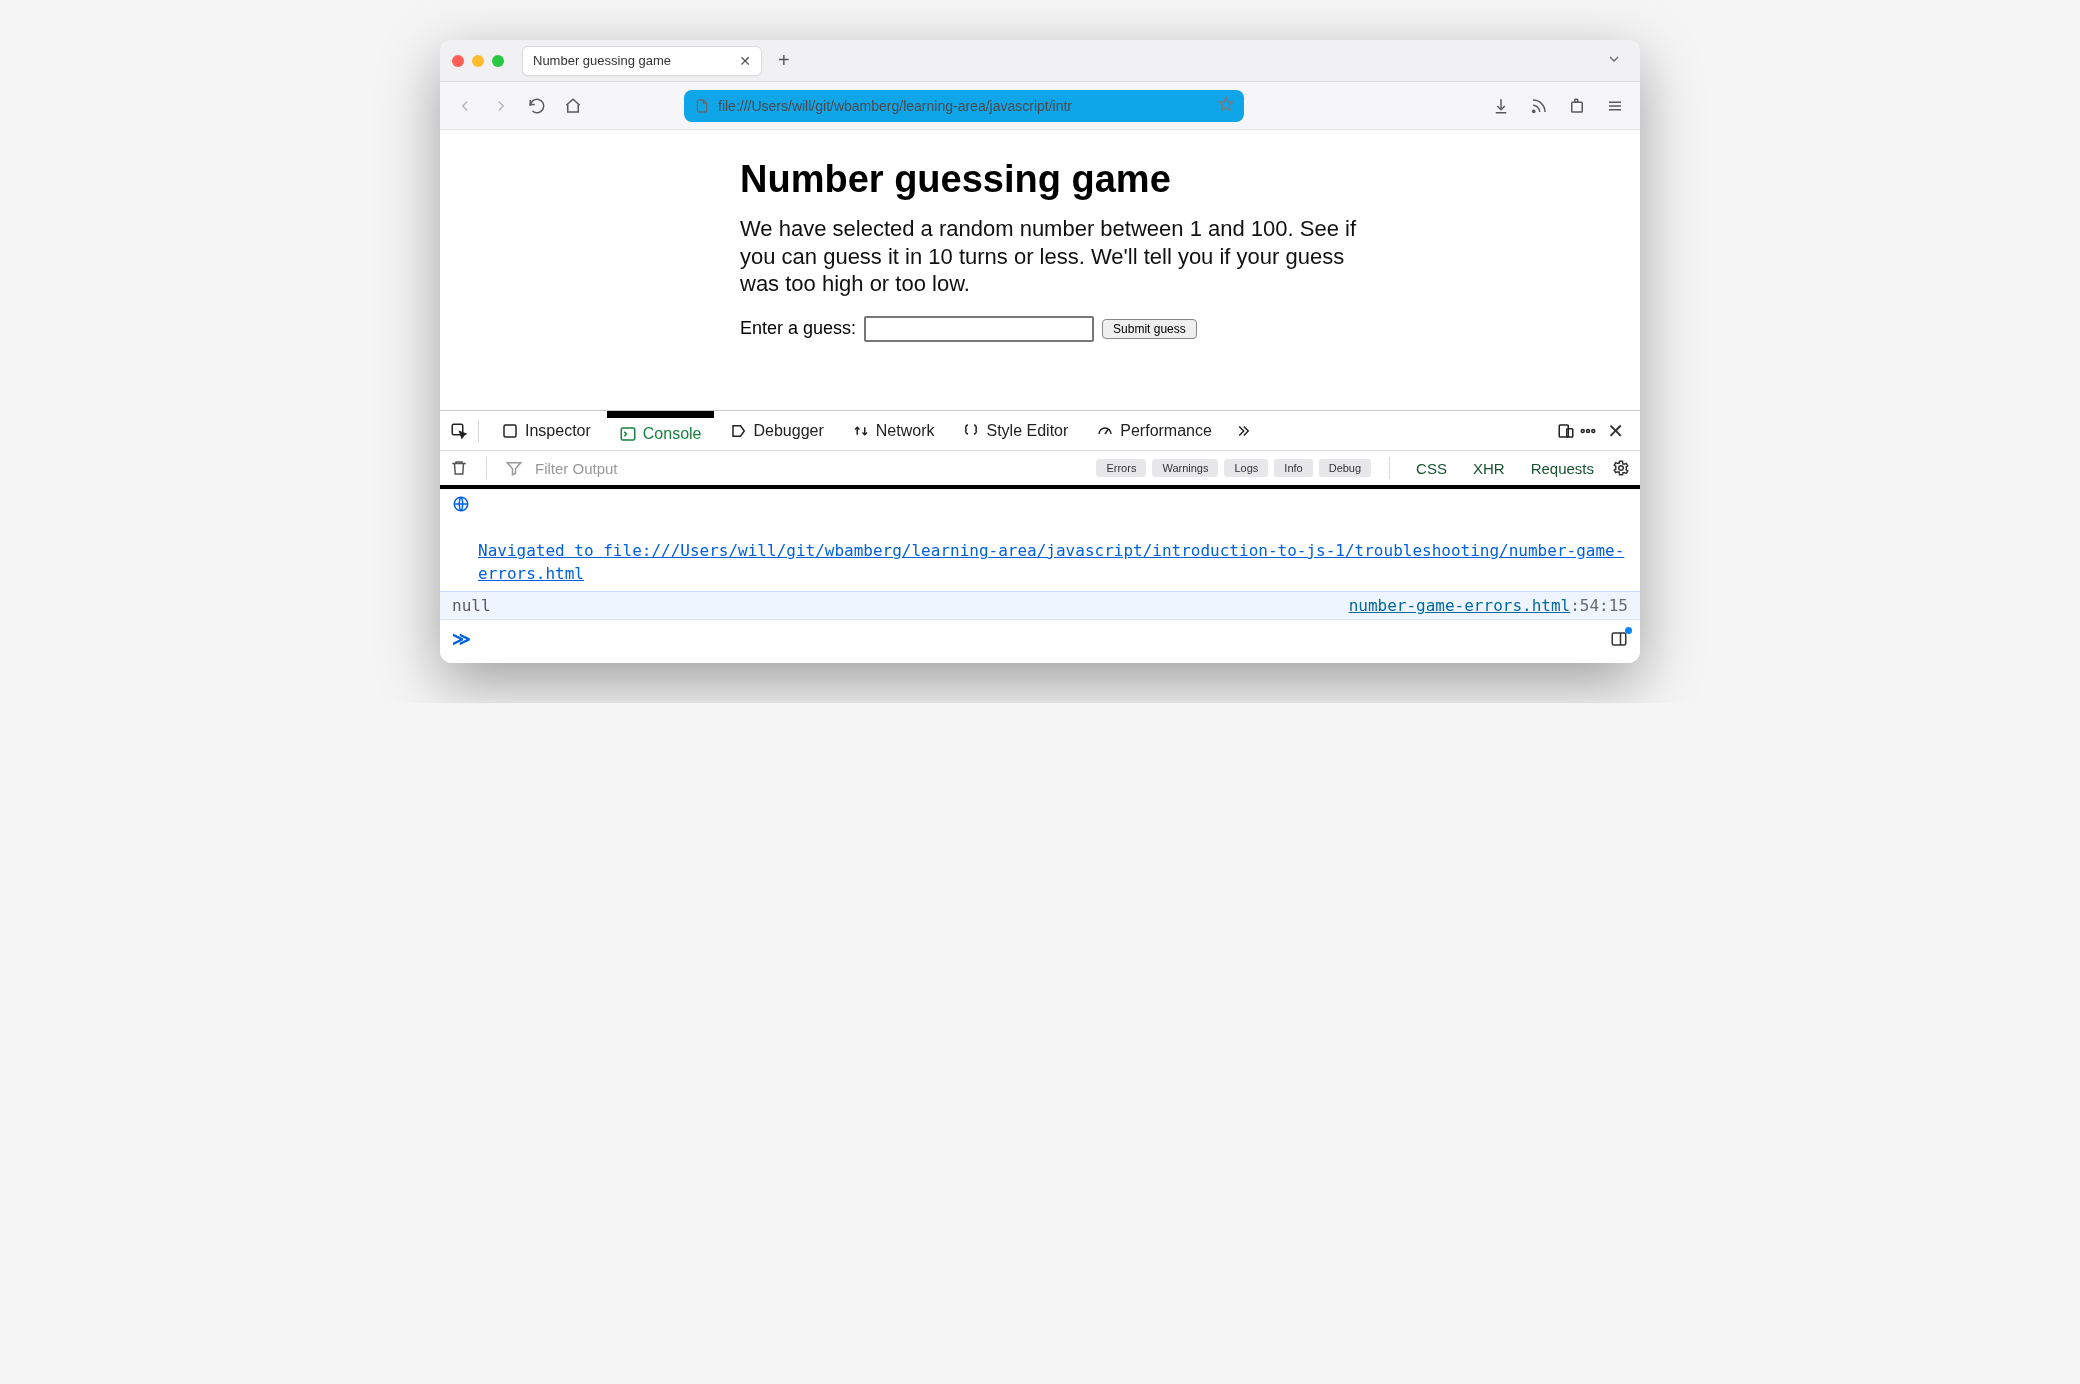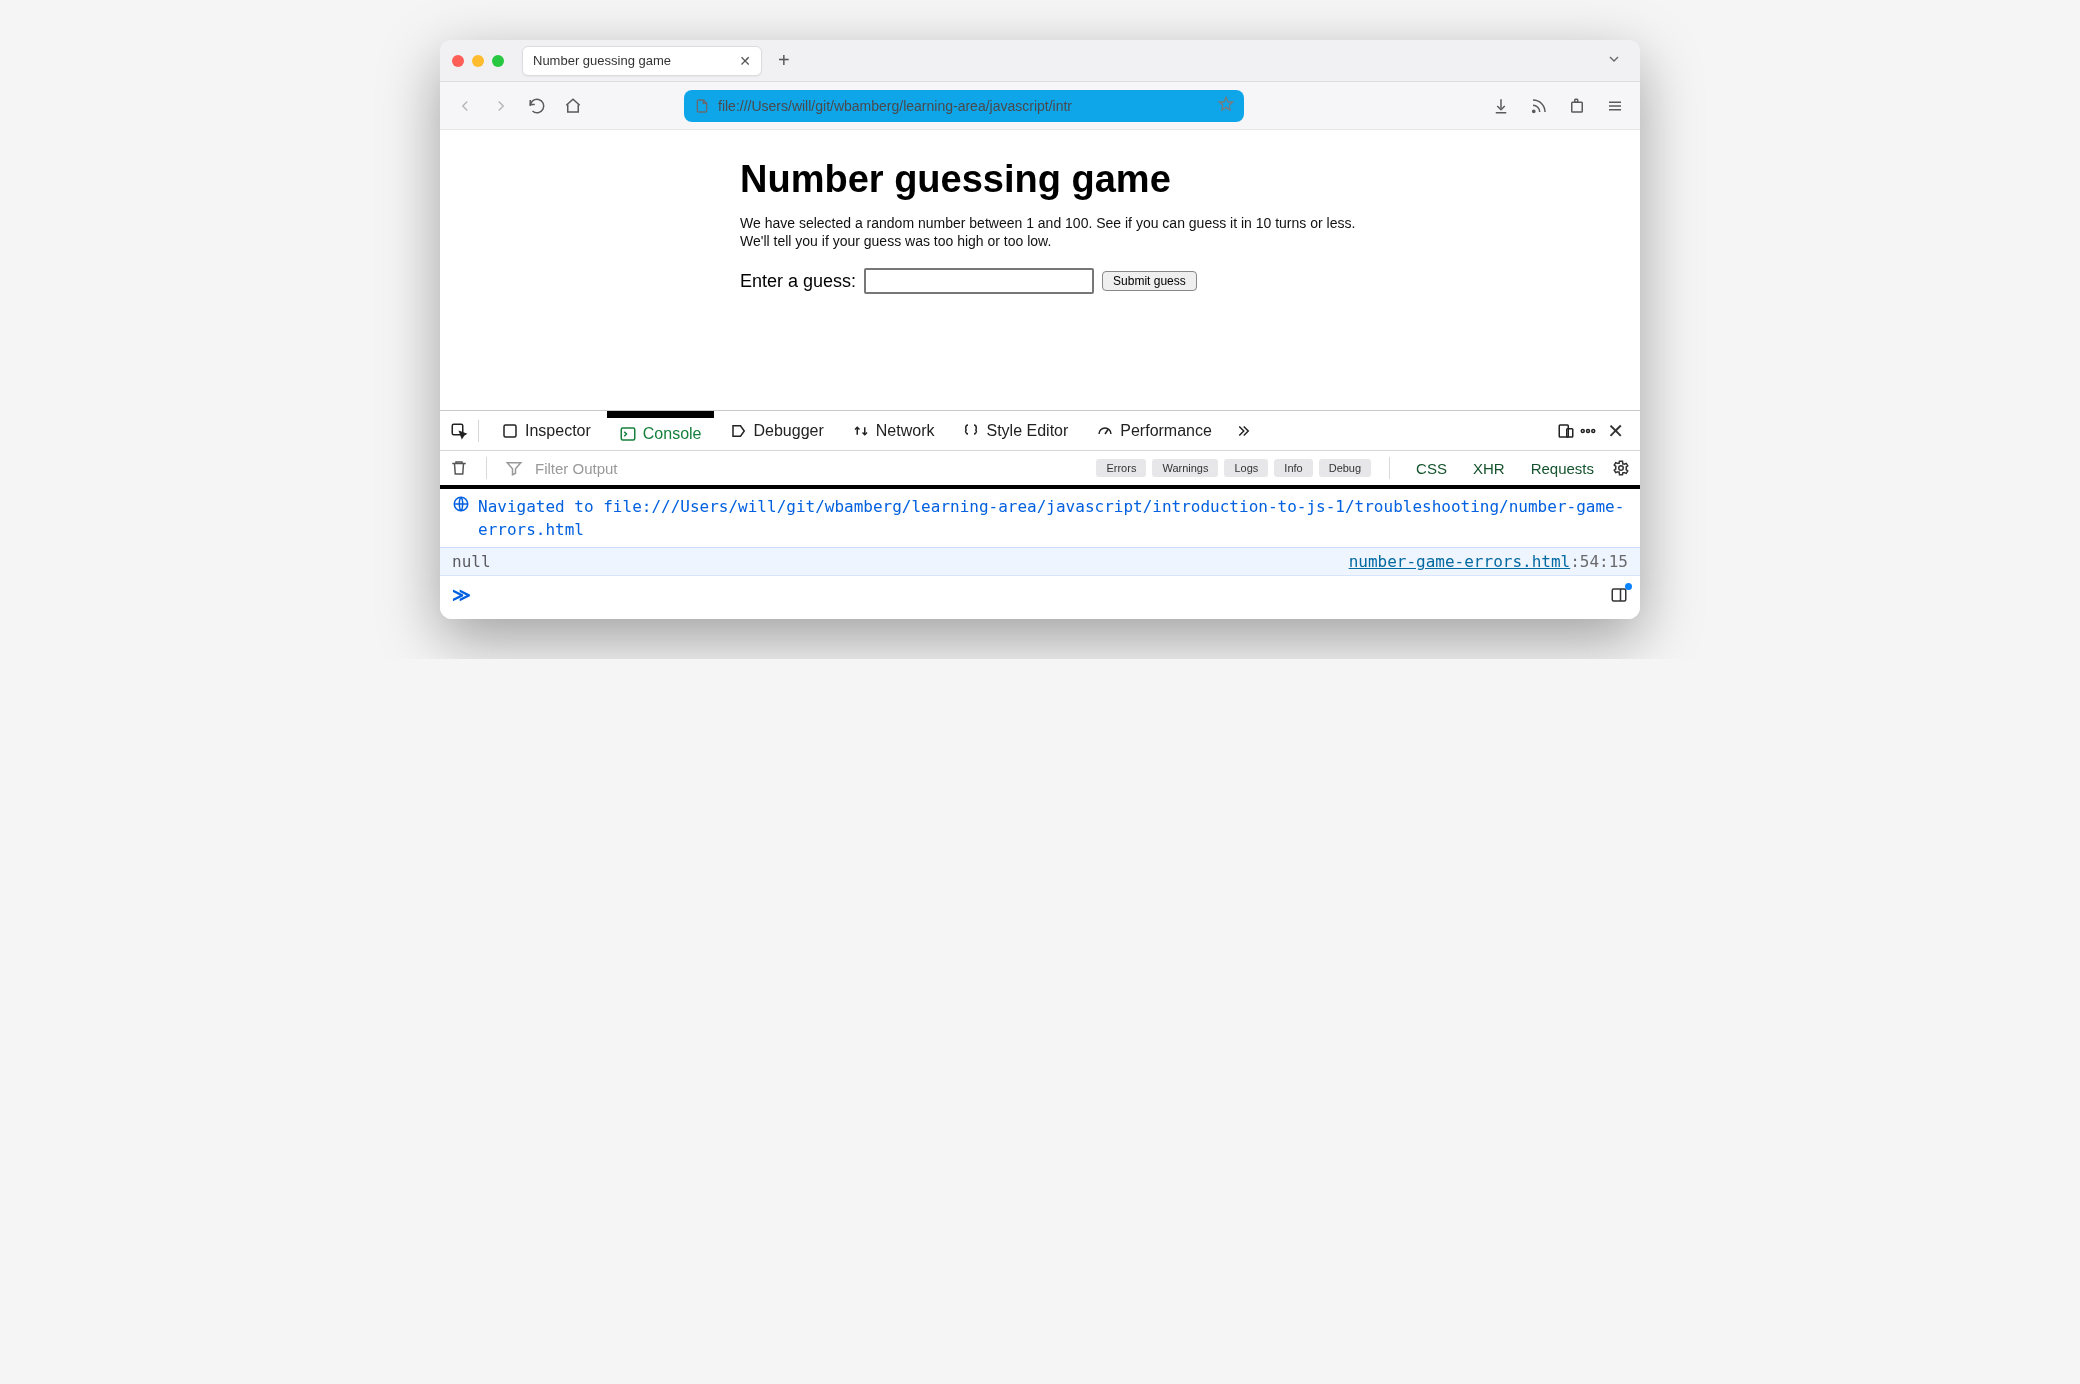--- a/index.html
+++ b/index.html
@@ -59,21 +59,21 @@
   }
   .urlfield .page-icon { width:16px; height:16px; color:#6a6a6d; }
   .urlfield .star { margin-left:auto; color:#7a7a7d; }
   .urlbar .right-icons { display:flex; gap:16px; margin-left:auto; align-items:center;}
   
   .page {
     background:#fff; padding: 18px 40px 50px 300px;
     min-height: 280px;
   }
   .page h1 { font-size:38px; font-weight:800; margin:10px 0 14px 0; font-family: Helvetica, Arial, sans-serif;}
-  .page p { font-size:14px; color:#111; max-width:620px; line-height:1.25; margin:0 0 18px 0;}
+  .page p { font-size:22px; color:#111; max-width:620px; line-height:1.25; margin:0 0 18px 0;}
   .page .formrow { display:flex; align-items:center; gap:8px; font-size:18px;}
   .page input[type=text] {
     width:230px; height:26px; border:2px solid #777; border-radius:2px; font-size:15px; padding:1px 4px;
   }
   .page button.submit {
     background:#efefef; border:1px solid #888; border-radius:4px; padding:2px 10px; font-size:12px;
   }
   
   .devtools { border-top:1px solid #c9c9cc; background:#fff; }
   .dt-tabs {
@@ -104,21 +104,21 @@
   .linkbtn { font-size:15px; color:#14532d; padding:0 8px; }
   .gear { color:#333; }
   .vsep { width:1px; height:22px; background:#d9d9dc; margin:0 8px;}
   
   .console-msgs { font-family: ui-monospace, SFMono-Regular, Menlo, monospace; font-size:16px;}
   .msg-nav {
     display:flex; align-items:flex-start; gap:8px; padding:6px 12px;
     border-bottom:1px solid #c4dcff; color:#0060df;
   }
   .msg-nav .globe { flex:0 0 auto; color:#0060df; }
-  .msg-nav .txt { line-height:1.45; word-break:break-all;}
+  .msg-nav .txt { text-decoration: underline; line-height:1.45; word-break:break-all;margin-top:44px;}
   .msg-log {
     display:flex; align-items:center; padding:4px 12px;
     background:#eef5ff; border-bottom:1px solid #d7e6ff;
     color:#5c5c60;
   }
   .msg-log .loc { margin-left:auto; color:#6a6a6d; }
   .msg-log .loc .file { color:#0369a1; text-decoration:underline;}
   .prompt-row {
     display:flex; align-items:center; padding:8px 12px 14px 12px; color:#0060df; font-weight:bold; font-size:18px;
   }

